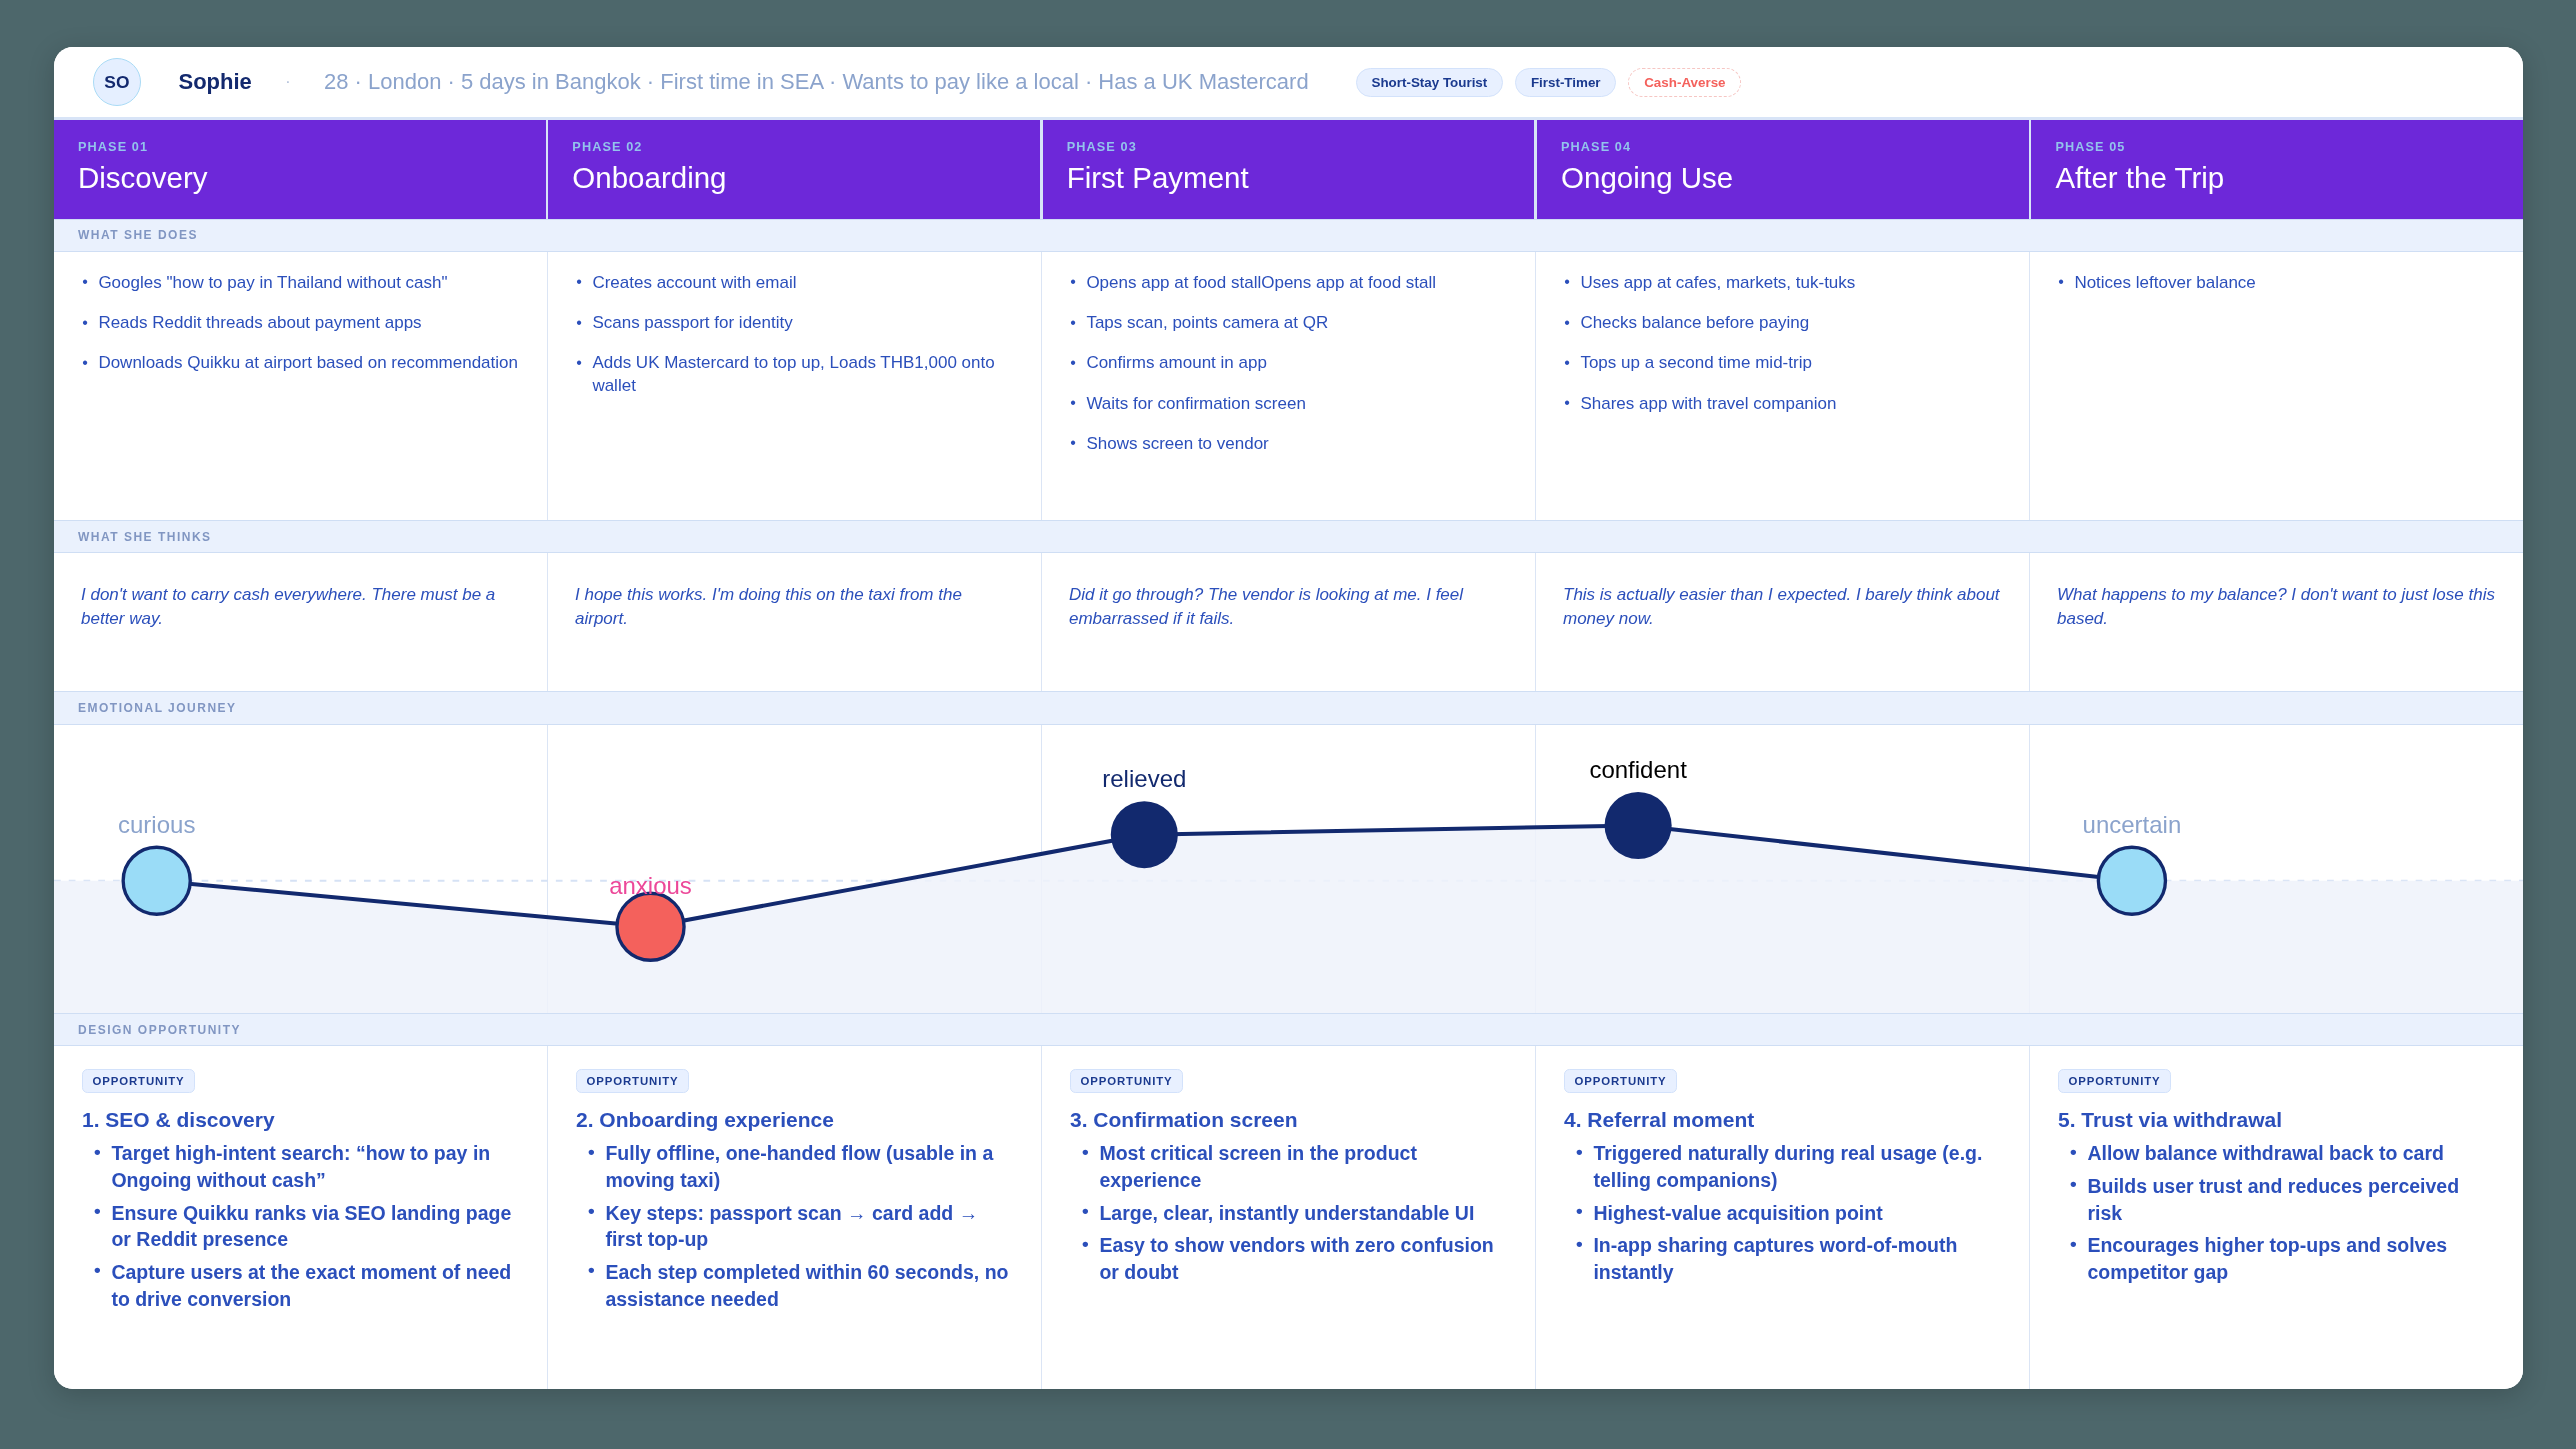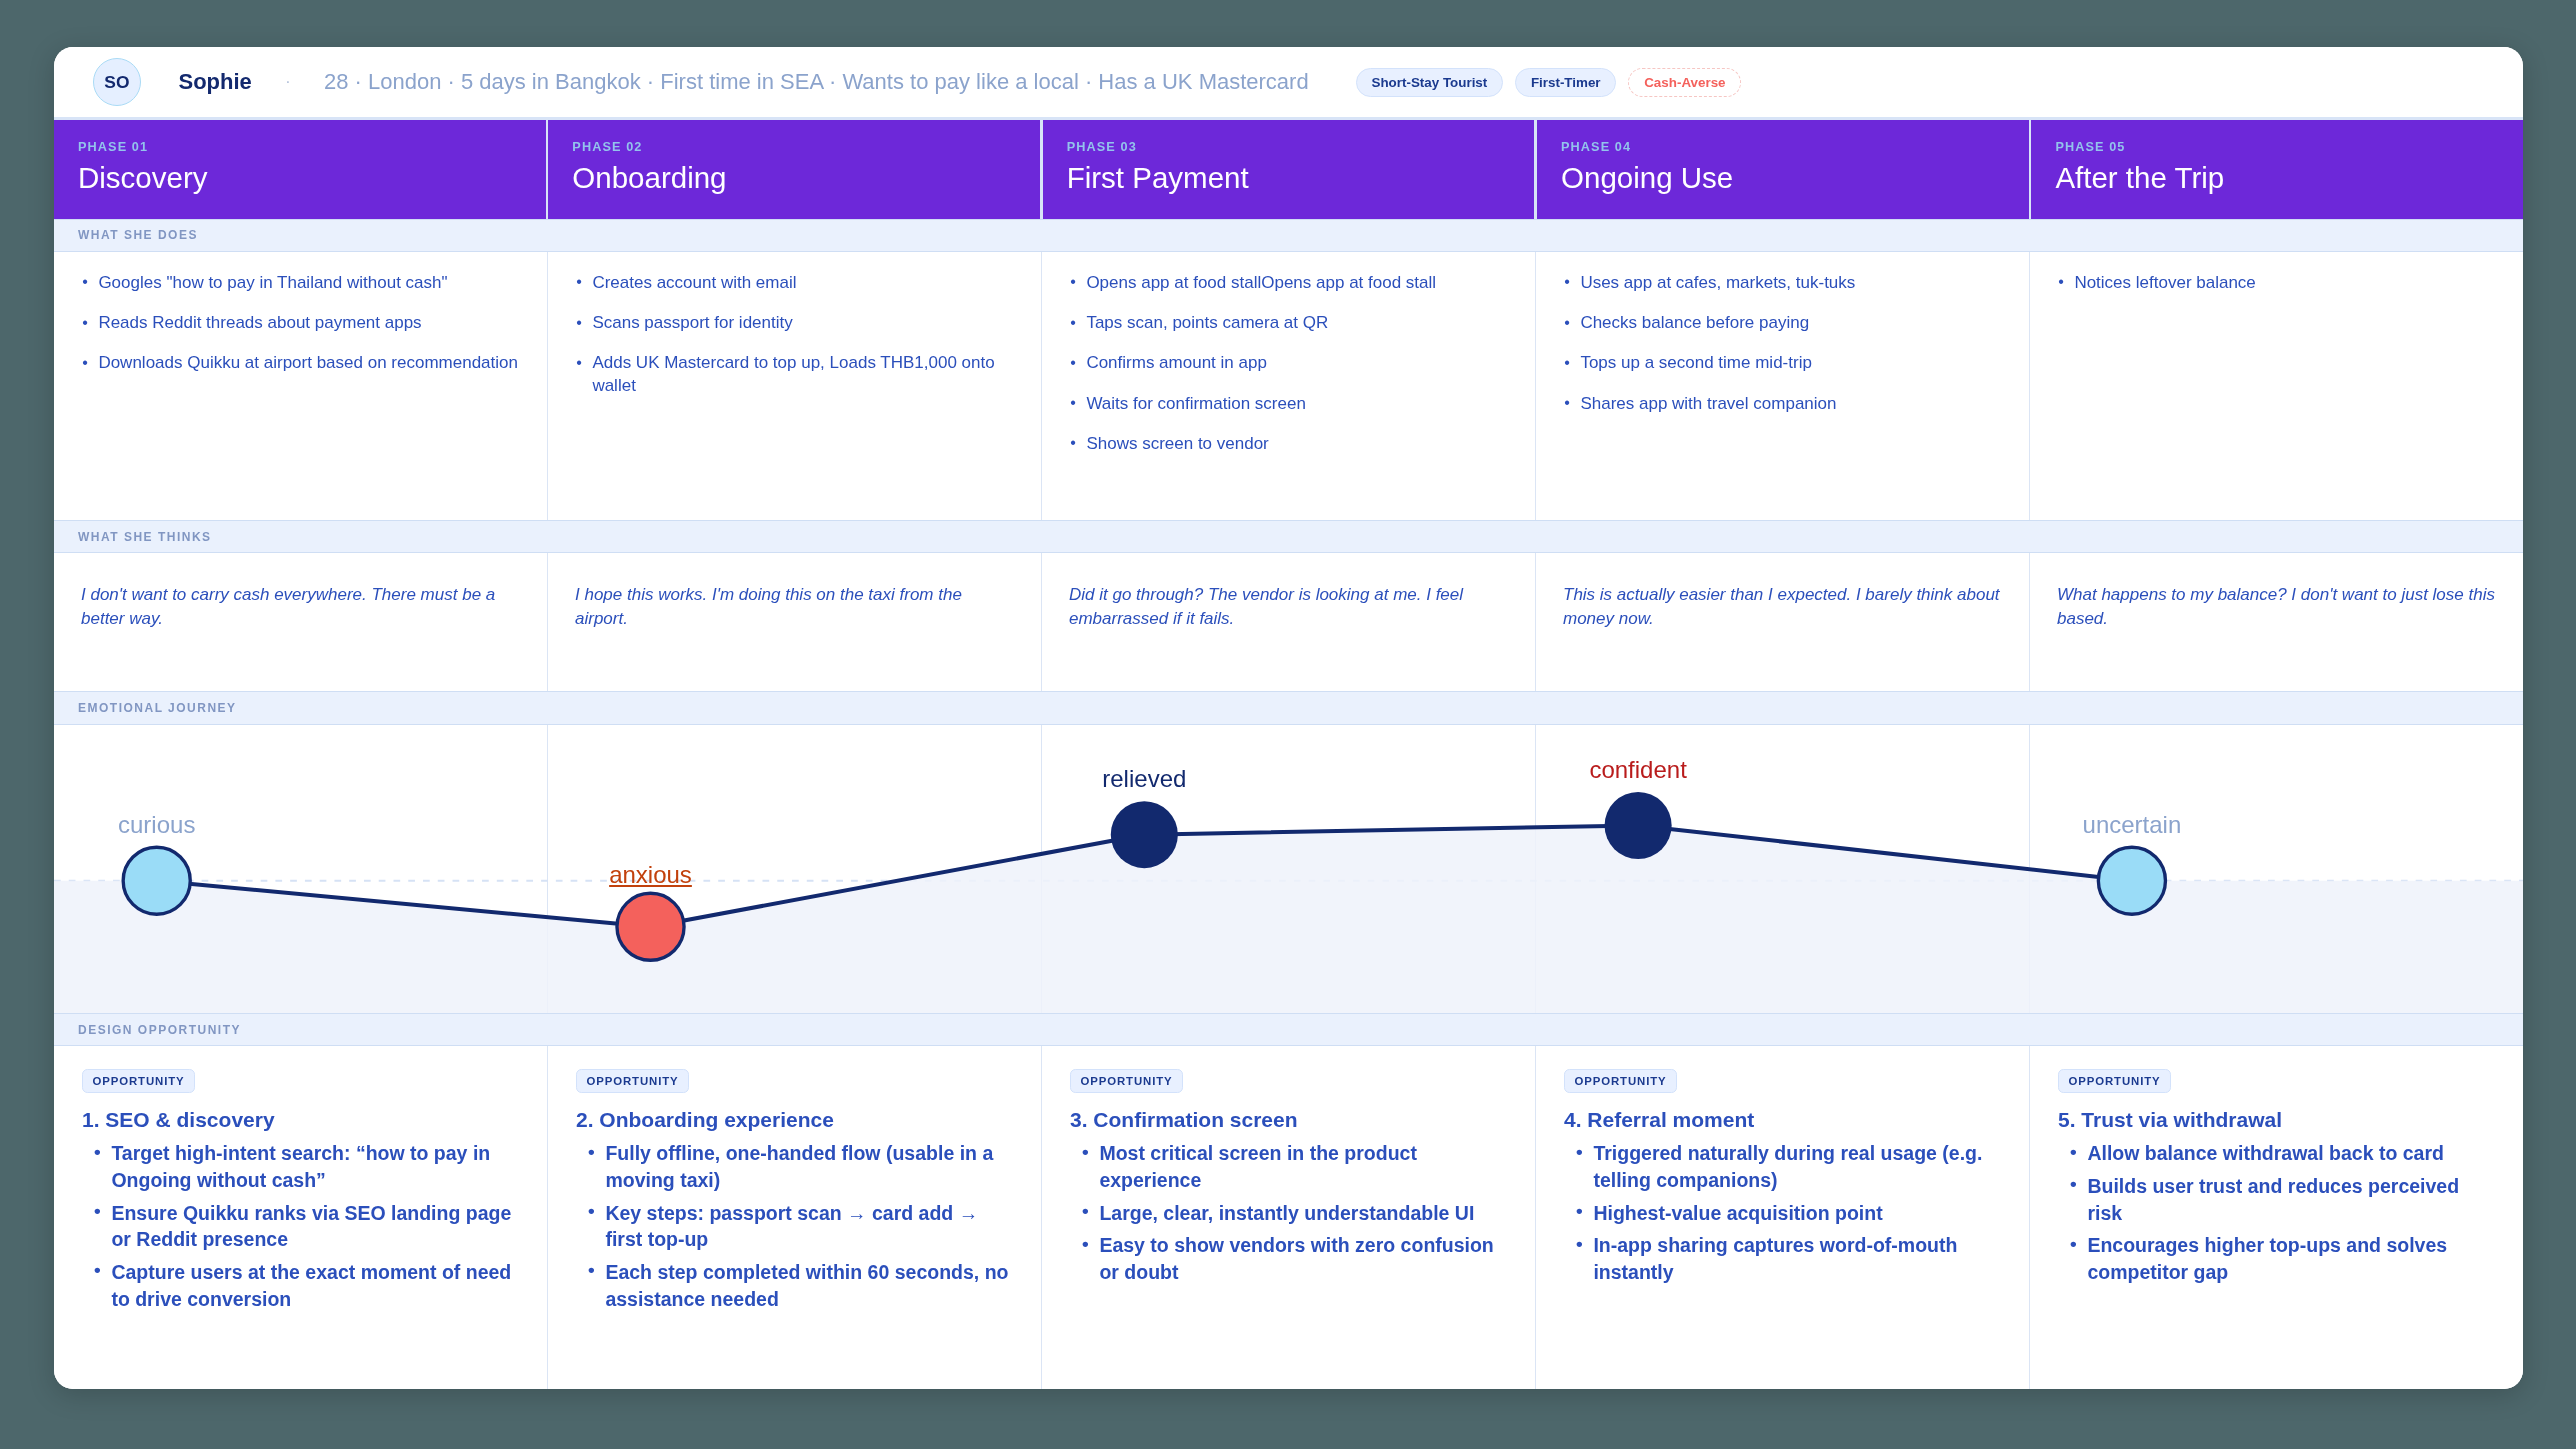--- a/index.html
+++ b/index.html
@@ -272,23 +272,23 @@
         <path d="M 153.088 232.5 L 889.088 301.25 L 1625.088 163.75 L 2361.088 150 L 3097.088 232.5 L 3680 232.5 L 3680 430 L 0 430 L 0 232.5 Z" fill="#eef2fa" opacity="0.85"></path>
         <path d="M 153.088 232.5 L 889.088 301.25 L 1625.088 163.75 L 2361.088 150 L 3097.088 232.5" fill="none" stroke="#12296e" stroke-width="6" stroke-linejoin="round"></path>
         <circle cx="153.088" cy="232.5" r="50" fill="#9adcf7" stroke="#12296e" stroke-width="5"></circle>
         <circle cx="889.088" cy="301.25" r="50" fill="#f4615c" stroke="#12296e" stroke-width="5"></circle>
         <circle cx="1625.088" cy="163.75" r="50" fill="#12296e" stroke="#12296e" stroke-width="0"></circle>
         <circle cx="2361.088" cy="150" r="50" fill="#12296e" stroke="#12296e" stroke-width="0"></circle>
         <circle cx="3097.088" cy="232.5" r="50" fill="#9adcf7" stroke="#12296e" stroke-width="5"></circle>
       </svg>
     <div id="emo-labels">
         <div class="emo-label" style="left: 4.16%; top: 114px; color: rgb(139, 163, 204);">curious</div>
-        <div class="emo-label" style="left: 24.16%; top: 164px; color: #c2410c; text-decoration: underline;">anxious</div>
+        <div class="emo-label" style="left: 24.16%; top: 175px; color: #ec4899;">anxious</div>
         <div class="emo-label" style="left: 44.16%; top: 68px; color: rgb(18, 41, 110);">relieved</div>
-        <div class="emo-label" style="left: 64.16%; top: 59px; color: #b91c1c;">confident</div>
+        <div class="emo-label" style="left: 64.16%; top: 59px; color: #000000;">confident</div>
         <div class="emo-label" style="left: 84.16%; top: 114px; color: rgb(139, 163, 204);">uncertain</div>
       </div>
   </div>
 
   <div class="strip">DESIGN OPPORTUNITY</div>
   <div class="grid opp-row">
     <div class="cell">
       <div class="opp-badge">OPPORTUNITY</div>
       <div class="opp-title">1. SEO &amp; discovery</div>
       <ul class="opp-list">

